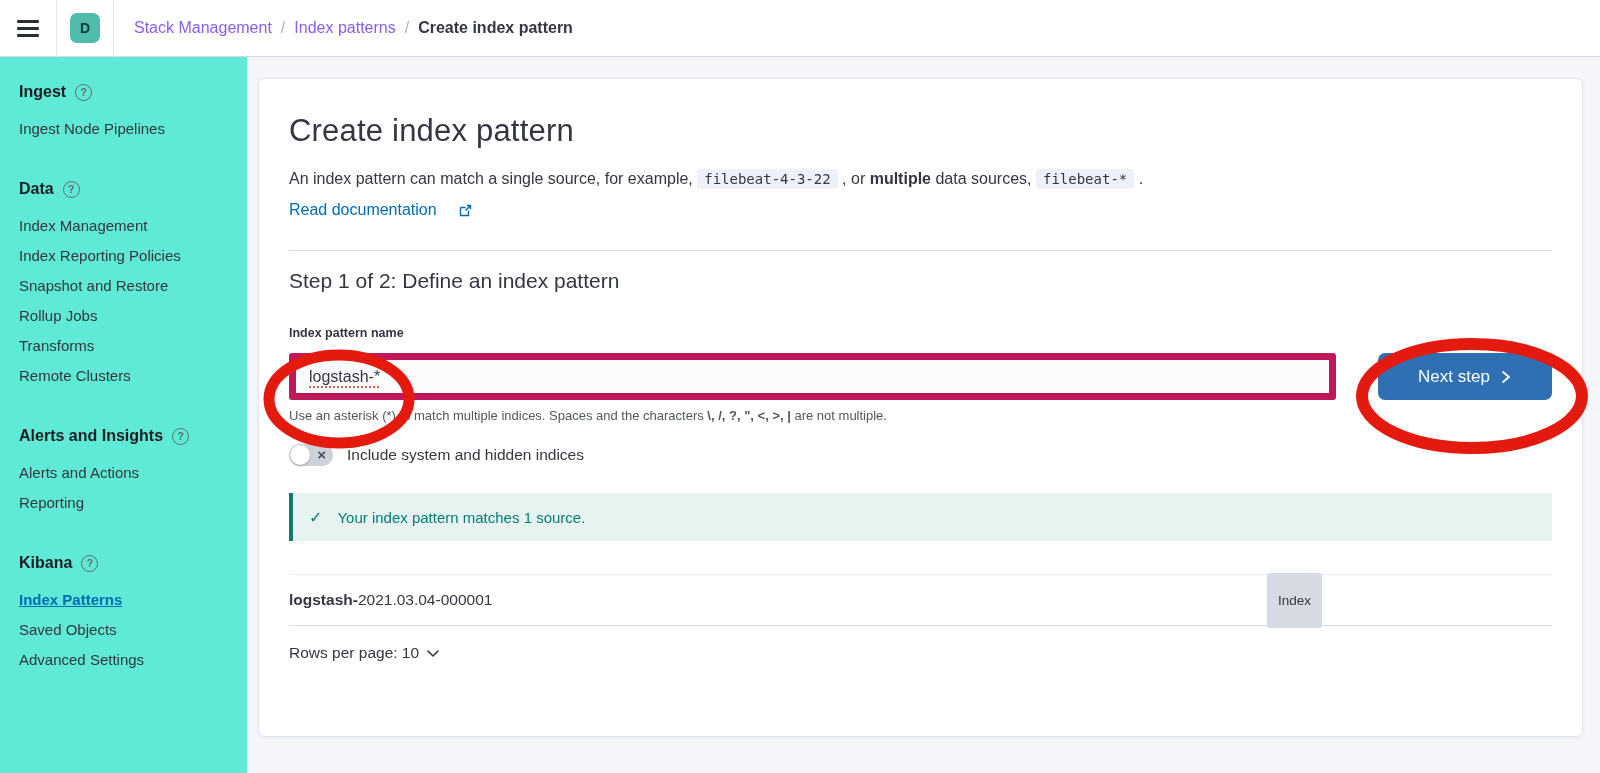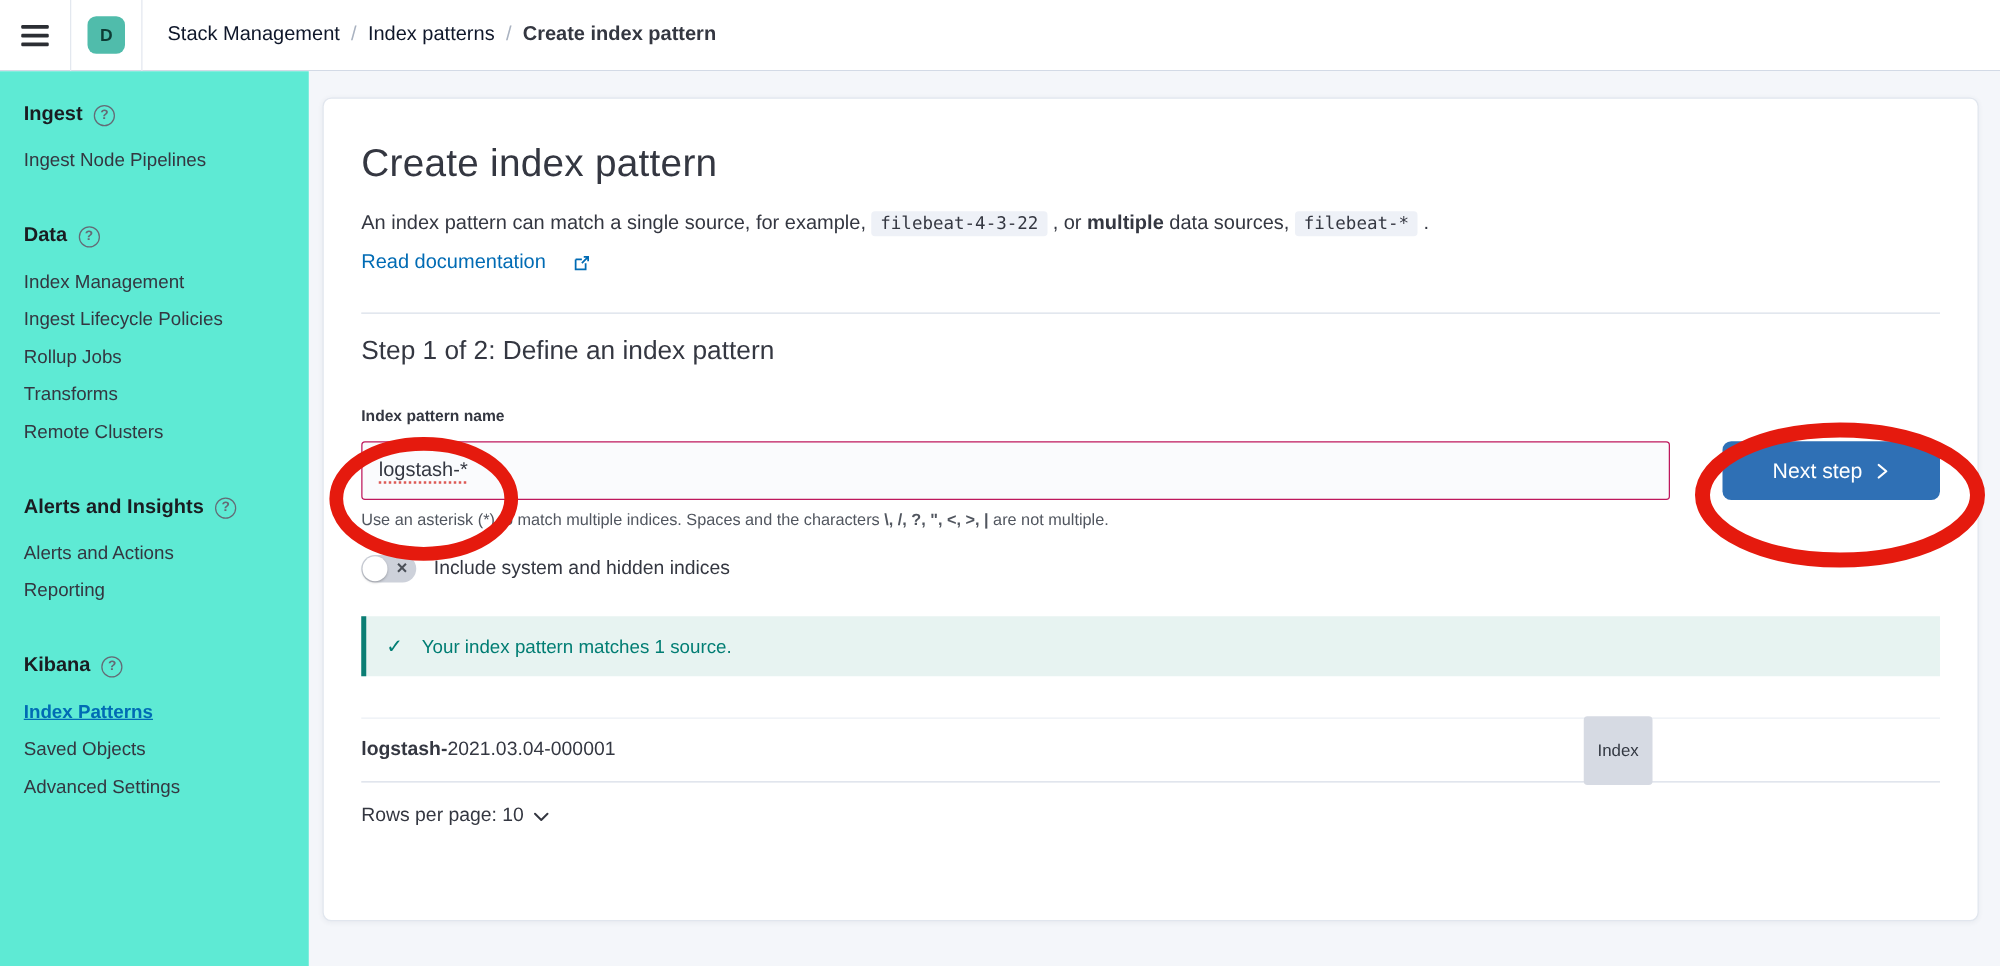--- a/index.html
+++ b/index.html
@@ -23,21 +23,21 @@
   .badge-wrap {
     width: 57px; height: 57px; display: flex; align-items: center; justify-content: center;
     border-right: 1px solid #e3e8ef;
   }
   .space-badge {
     width: 30px; height: 30px; border-radius: 7px; background: #50bcab;
     color: #0d3c35; font-size: 14px; font-weight: 700;
     display: flex; align-items: center; justify-content: center; cursor: pointer;
   }
   .breadcrumbs { margin-left: 20px; font-size: 16px; display: flex; align-items: center; gap: 9px; }
-  .crumb { color: #0f172a; cursor: pointer; }
+  .crumb { color: #8b5cf6; cursor: pointer; }
   .crumb-sep { color: #a9b2c0; }
   .crumb.current { color: #343741; font-weight: 700; cursor: default; }
 
   
   .layout { display: flex; height: 716px; background: #f4f6fa; }
   .sidebar { width: 247px; background: #5eead4; padding: 26px 10px 0 19px; flex: none; }
   .side-section { margin-bottom: 37px; }
   .side-title {
     font-size: 16px; font-weight: 700; color: #1a1c21;
     display: flex; align-items: center; gap: 9px; margin-bottom: 12px;
@@ -67,21 +67,21 @@
   .doc-link {
     margin-top: 9px; font-size: 16px; font-weight: 500; color: #006bb4;
     display: inline-flex; align-items: center; gap: 22px; cursor: pointer;
   }
   .panel hr { border: none; border-top: 1px solid #d9dfe9; margin: 31px 0 0; }
   .step-heading { margin-top: 18px; font-size: 21px; font-weight: 500; color: #343741; }
 
   .field-label { margin-top: 33px; font-size: 12.5px; font-weight: 700; color: #343741; }
   .form-row { margin-top: 13px; display: flex; align-items: stretch; gap: 42px; }
   .input-box {
-    flex: 1; height: 47px; background: #fafbfd; border: 1px solid #be185d; border-radius: 3px;
+    flex: 1; height: 47px; background: #fafbfd; border: 7px solid #be185d; border-radius: 3px;
     display: flex; align-items: center; padding-left: 13px; font-size: 16px; cursor: text;
   }
   .input-value {
     color: #343741;
     text-decoration: underline dotted #dd5a55 2px;
     text-underline-offset: 5px;
   }
   .next-btn {
     width: 174px; height: 47px; border: none; border-radius: 7px; background: #2f70b5;
     color: #fff; font-size: 17px; font-weight: 500; font-family: inherit;
@@ -167,21 +167,22 @@
       </div>
       <div class="side-item">Ingest Node Pipelines</div>
     </div>
 
     <div class="side-section">
       <div class="side-title">
         <span>Data</span>
         <span class="help-ring">?</span>
       </div>
       <div class="side-item">Index Management</div>
-      <div class="side-item">Ingest Lifecycle Policies</div>
+      <div class="side-item">Index Reporting Policies</div>
+      <div class="side-item">Snapshot and Restore</div>
       <div class="side-item">Rollup Jobs</div>
       <div class="side-item">Transforms</div>
       <div class="side-item">Remote Clusters</div>
     </div>
 
     <div class="side-section">
       <div class="side-title">
         <span>Alerts and Insights</span>
         <span class="help-ring">?</span>
       </div>

